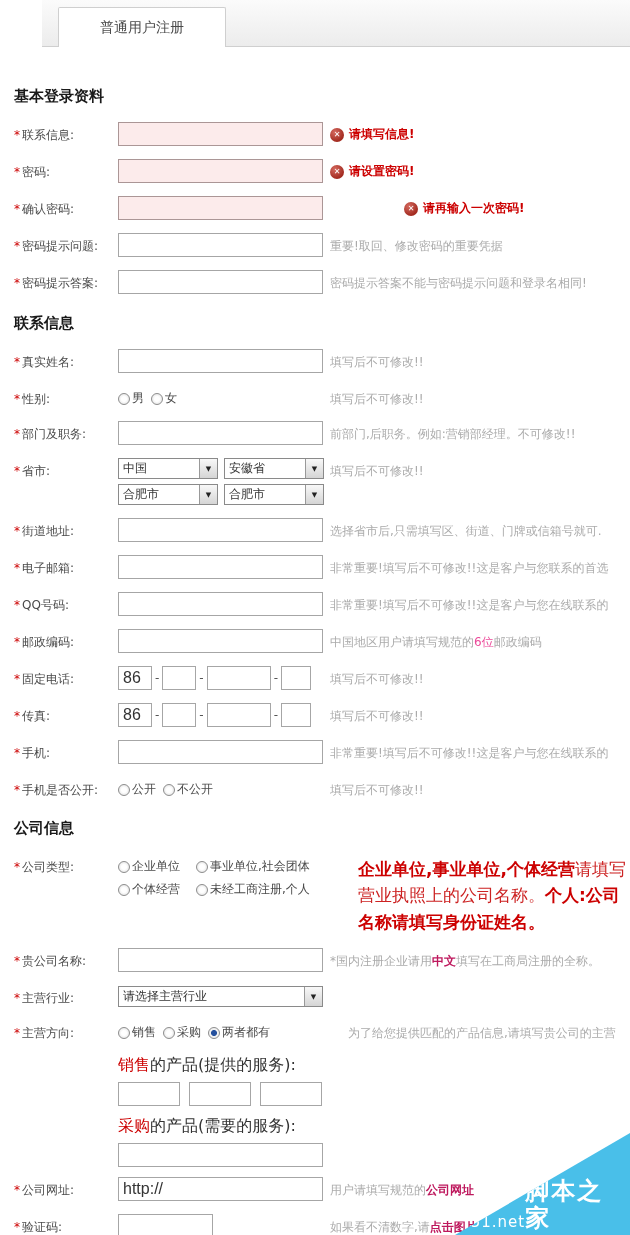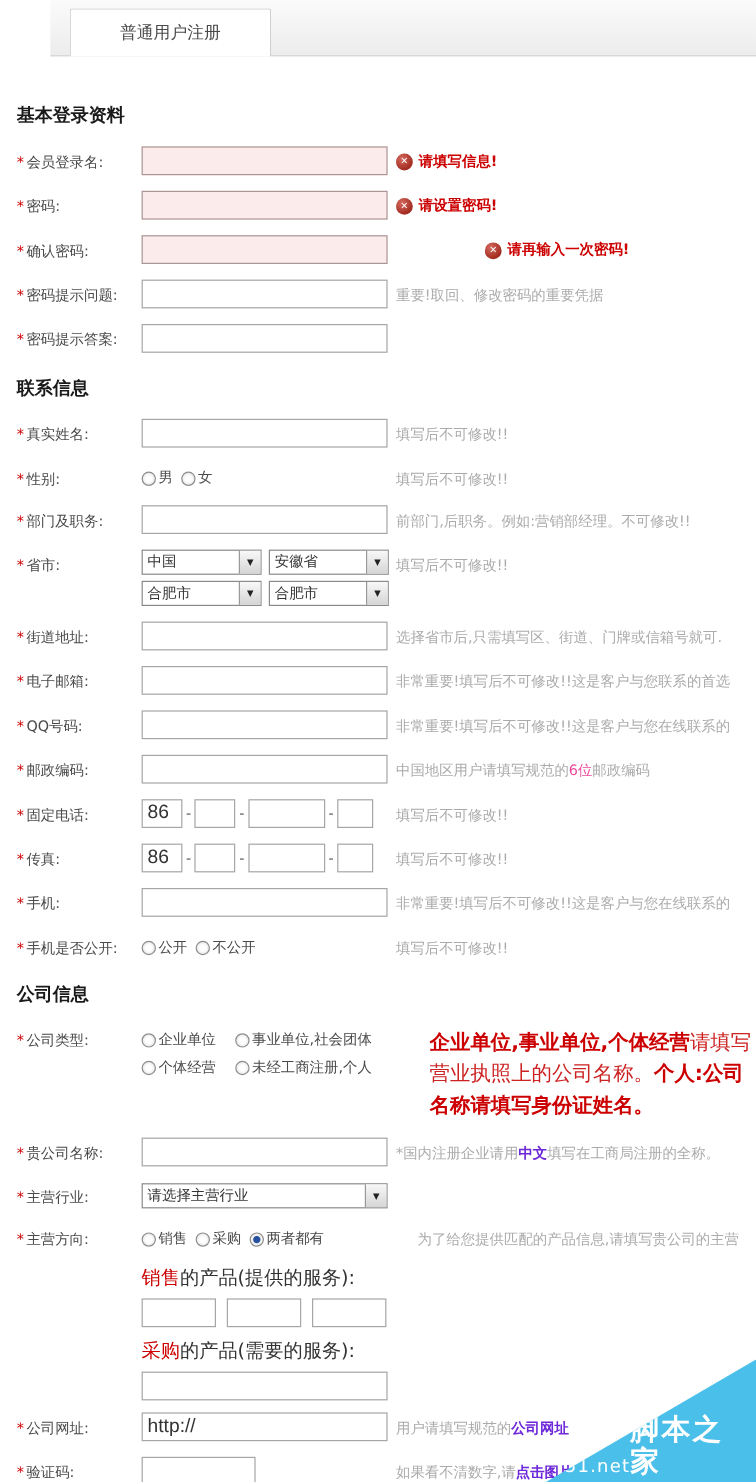--- a/index.html
+++ b/index.html
@@ -22,21 +22,21 @@
   .req{color:#cc0000;margin-right:2px;}
   .ctrl{width:212px;flex:none;}
   .txt{width:205px;height:24px;border:1px solid #a6a6a6;background:#fff;
     font-size:16px;padding:0 4px;box-sizing:border-box;color:#333;}
   .txt.pink{background:#fcebeb;border-color:#ab9696;}
   .hint{flex:1;padding-top:5px;font-size:12px;color:#ababab;
     white-space:nowrap;overflow:hidden;}
   .hint.wrap{white-space:normal;}
   .hint.err{color:#cc0000;font-weight:bold;display:flex;align-items:center;padding-top:4px;}
   .hint .redtxt{color:#ec4899;}
-  .hint .redbold{color:#6d28d9;font-weight:bold;}
+  .hint .redbold{color:#be185d;font-weight:bold;}
   .redhint{color:#cc2222;font-size:17px;line-height:1.55;}
   .redhint b{color:#cc0000;}
   .shift{margin-left:74px;}
   .erricon{width:14px;height:14px;border-radius:50%;flex:none;margin-right:5px;
     background:radial-gradient(circle at 35% 30%,#d4695f,#a32b20 70%);
     color:#fff;font-size:8px;font-weight:bold;display:flex;align-items:center;justify-content:center;}
   
   .radios{padding-top:4px;display:flex;align-items:center;font-size:12px;color:#4a4a4a;}
   .radio{width:12px;height:12px;border-radius:50%;border:1px solid #8d8d8d;flex:none;
     background:radial-gradient(#fff 35%,#d9d9d9);display:inline-block;margin-right:2px;box-sizing:border-box;}
@@ -80,21 +80,21 @@
   <div class="tab">
     <span>普通用户注册</span>
   </div>
 </div>
 
 <div class="content">
 
   <h2 class="sec">基本登录资料</h2>
 
   <div class="row">
-    <div class="lbl"><span class="req">*</span><span>会员登录名:</span></div>
+    <div class="lbl"><span class="req">*</span><span>联系信息:</span></div>
     <div class="ctrl"><input class="txt pink" style=""></div>
     <div class="hint err">
       <span class="erricon">✕</span>
       <span>请填写信息!</span>
     </div>
   </div>
 
   <div class="row">
     <div class="lbl"><span class="req">*</span><span>密码:</span></div>
     <div class="ctrl"><input class="txt pink" type="password" style=""></div>
@@ -115,20 +115,21 @@
 
   <div class="row">
     <div class="lbl"><span class="req">*</span><span>密码提示问题:</span></div>
     <div class="ctrl"><input class="txt" style=""></div>
     <div class="hint">重要!取回、修改密码的重要凭据</div>
   </div>
 
   <div class="row">
     <div class="lbl"><span class="req">*</span><span>密码提示答案:</span></div>
     <div class="ctrl"><input class="txt" style=""></div>
+    <div class="hint">密码提示答案不能与密码提示问题和登录名相同!</div>
   </div>
 
   <h2 class="sec">联系信息</h2>
 
   <div class="row">
     <div class="lbl"><span class="req">*</span><span>真实姓名:</span></div>
     <div class="ctrl"><input class="txt" style=""></div>
     <div class="hint">填写后不可修改!!</div>
   </div>
 

